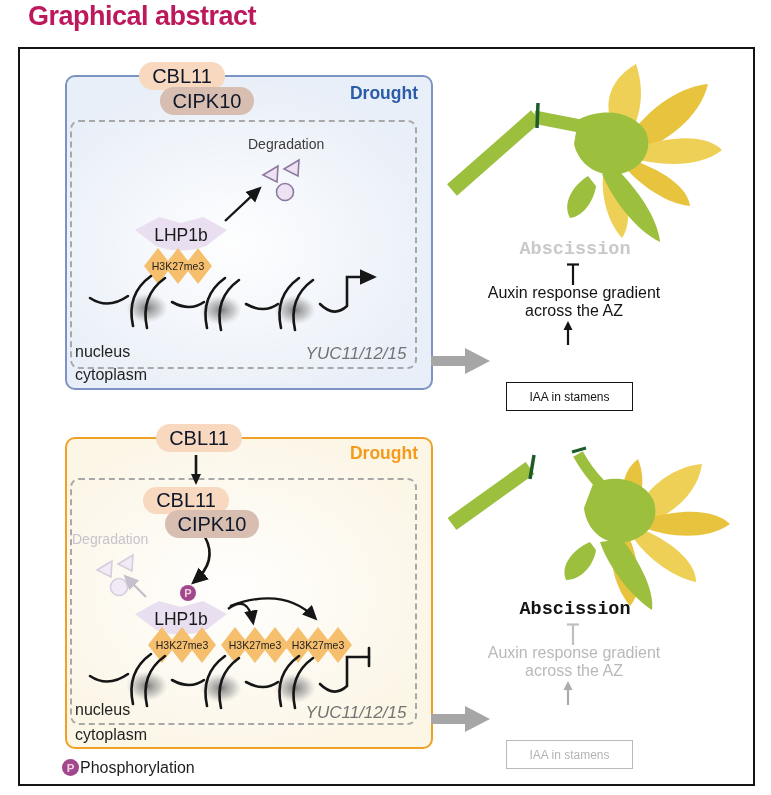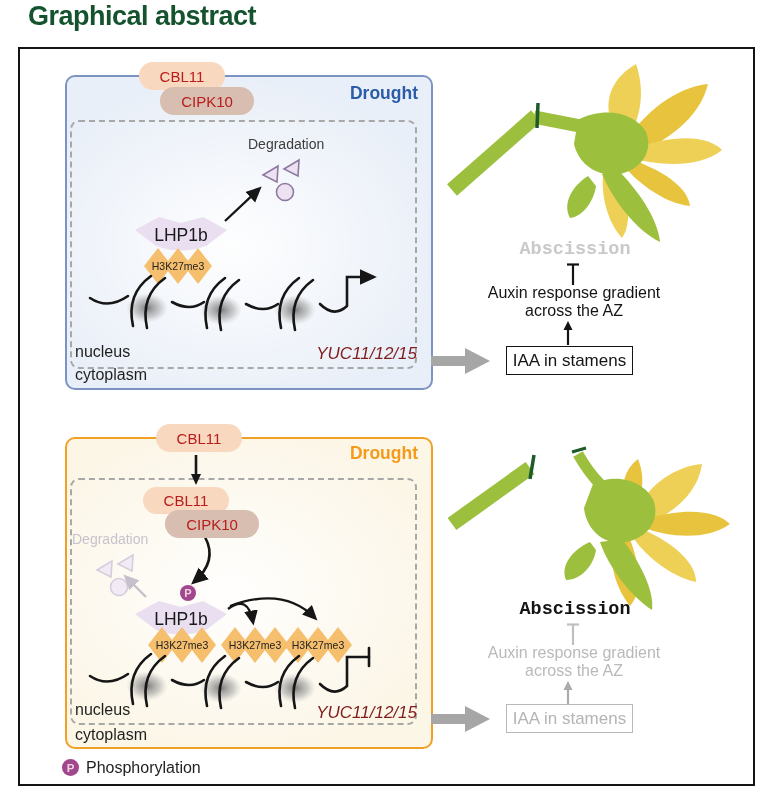--- a/index.html
+++ b/index.html
@@ -1,39 +1,39 @@
 <!DOCTYPE html>
 <html><head>
 <meta charset="utf-8">
 <style>
   html,body{margin:0;padding:0;background:#fff;}
   body{font-family:"Liberation Sans","DejaVu Sans",sans-serif;}
   .figure{position:relative;width:771px;height:795px;background:#fff;overflow:hidden;}
   .abs{position:absolute;}
-  .title{font-size:27px;font-weight:bold;color:#14532d;letter-spacing:-0.5px;}
+  .title{font-size:27px;font-weight:bold;color:#be185d;letter-spacing:-0.5px;}
   .frame{border:2px solid #141414;background:#fff;}
   .panel{border-radius:10px;}
   .panel-control{border:2.5px solid #7C94C3;background:#E9EFF8;}
   .panel-drought{border:2.5px solid #F0A125;background:#FCF6E7;}
   .glow{border-radius:10px;pointer-events:none;}
   .glow-c{background:radial-gradient(ellipse 60% 55% at 46% 55%,rgba(255,255,255,.95),rgba(255,255,255,0) 100%);}
   .glow-d{background:radial-gradient(ellipse 60% 55% at 46% 50%,rgba(255,255,255,.95),rgba(255,255,255,0) 100%);}
   .dashed{border:2px dashed #A8A8A8;border-radius:9px;}
-  .pill{display:flex;align-items:center;justify-content:center;font-size:15px;color:#b91c1c;border-radius:14px;z-index:6;}
+  .pill{display:flex;align-items:center;justify-content:center;font-size:20px;color:#0f172a;border-radius:14px;z-index:6;}
   .pill-cbl{background:#F8D8BF;}
   .pill-cipk{background:#D8BEB0;}
   .cond-label{font-size:17.5px;font-weight:bold;text-align:right;}
   .c-control{color:#2A5CA7;}
   .c-drought{color:#F59A1A;}
   .small-lbl{font-size:14px;}
   .cell-lbl{font-size:16px;color:#1f1f1f;}
-  .gene{font-size:17px;font-style:italic;color:#7f1d1d;text-align:right;}
+  .gene{font-size:17px;font-style:italic;color:#737373;text-align:center;}
   .absc{font-size:18.5px;font-weight:bold;text-align:center;font-family:Liberation Mono, monospace;}
   .auxin{font-size:16px;line-height:18px;text-align:center;}
-  .iaa{display:flex;align-items:center;justify-content:center;font-size:17px;background:#fff;}
+  .iaa{display:flex;align-items:center;justify-content:center;font-size:12px;background:#fff;margin-top:36px;}
   .iaa-b{border:1.6px solid #141414;color:#141414;}
   .iaa-g{border:1.6px solid #B9B9B9;color:#B4B4B4;}
   .pbadge{border-radius:50%;background:#A3478D;color:#EDD2E4;font-weight:bold;display:flex;align-items:center;justify-content:center;z-index:8;}
   svg{overflow:visible;display:block;}
   .legend-lbl{font-size:16px;color:#1f1f1f;}
 </style>
 </head>
 <body>
 
 <div class="figure">
@@ -248,15 +248,15 @@
   <svg class="abs" style="left:560px;top:680px;" width="16" height="26">
     <line x1="8" y1="25" x2="8" y2="8" stroke="#ABABAB" stroke-width="2.2"></line>
     <polygon points="8,1 3.5,10 12.5,10" fill="#ABABAB"></polygon>
   </svg>
   <div class="abs iaa iaa-g" style="left:506px;top:704px;width:125px;height:27px;">IAA in stamens</div>
   <svg class="abs" style="left:430px;top:704px;" width="62" height="30">
     <polygon points="1,10 35,10 35,2 60,15 35,28 35,20 1,20" fill="#A6A6A6"></polygon>
   </svg>
 
   <div class="abs pbadge" style="left:62px;top:759px;width:17px;height:17px;font-size:11.5px;">P</div>
-  <div class="abs legend-lbl" style="left:86px;top:759px;">Phosphorylation</div>
+  <div class="abs legend-lbl" style="left:80px;top:759px;">Phosphorylation</div>
 
 </div>
 
 </body></html>

